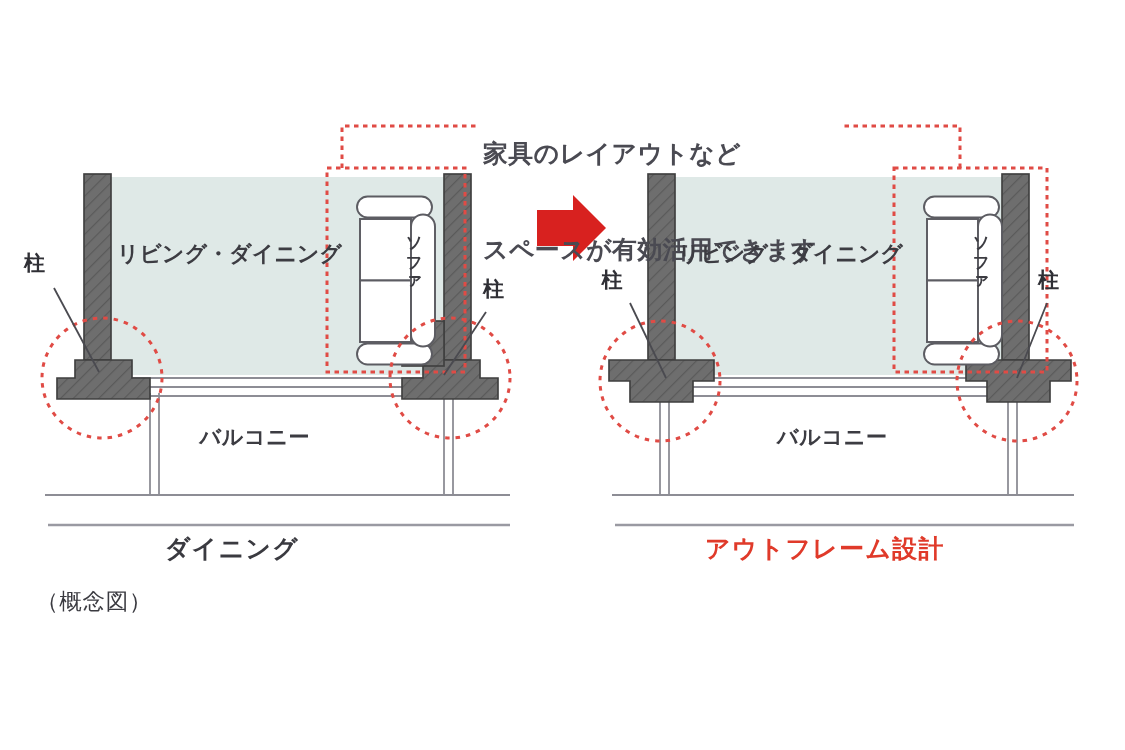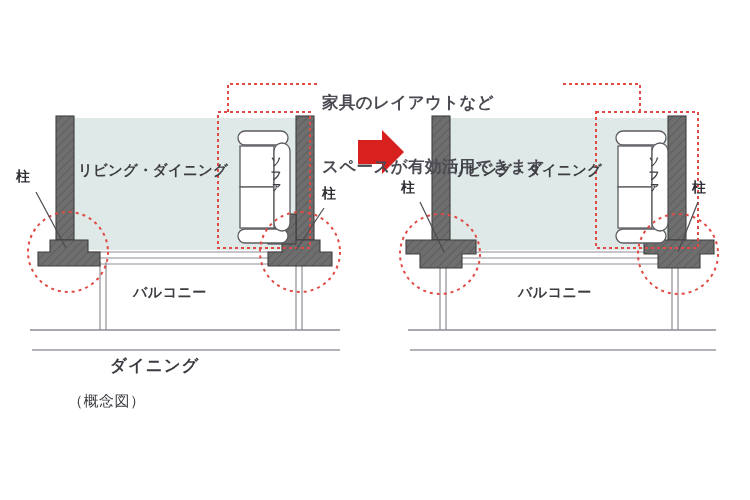--- a/index.html
+++ b/index.html
@@ -101,21 +101,20 @@
     left: 470px;
     top: 355px;
     color: #e03a2a;
   }
   .note {
     left: 24px;
     top: 392px;
     font-size: 15px;
     color: #3a3a40;
     letter-spacing: 0.5px;
-    margin-left: 44px;
   }
 </style>
 </head>
 <body>
 
 <div id="stage">
 
   <svg width="750" height="500" viewBox="0 0 750 500">
     <defs>
       <pattern id="hatch" width="6" height="6" patternUnits="userSpaceOnUse" patternTransform="rotate(45)">
@@ -234,16 +233,17 @@
   <div class="txt pillar-label pl-l1">柱</div>
   <div class="txt pillar-label pl-l2">柱</div>
   <div class="txt balcony-label bal-l">バルコニー</div>
   <div class="txt caption caption-left">ダイニング</div>
 
   <div class="txt room-label-right">リビング・ダイニング</div>
   <div class="txt sofa-label sofa-label-right">ソファ</div>
   <div class="txt pillar-label pl-r1">柱</div>
   <div class="txt pillar-label pl-r2">柱</div>
   <div class="txt balcony-label bal-r">バルコニー</div>
+  <div class="txt caption caption-right">アウトフレーム設計</div>
 
   <div class="txt note">（概念図）</div>
 
 </div>
 
 </body></html>

